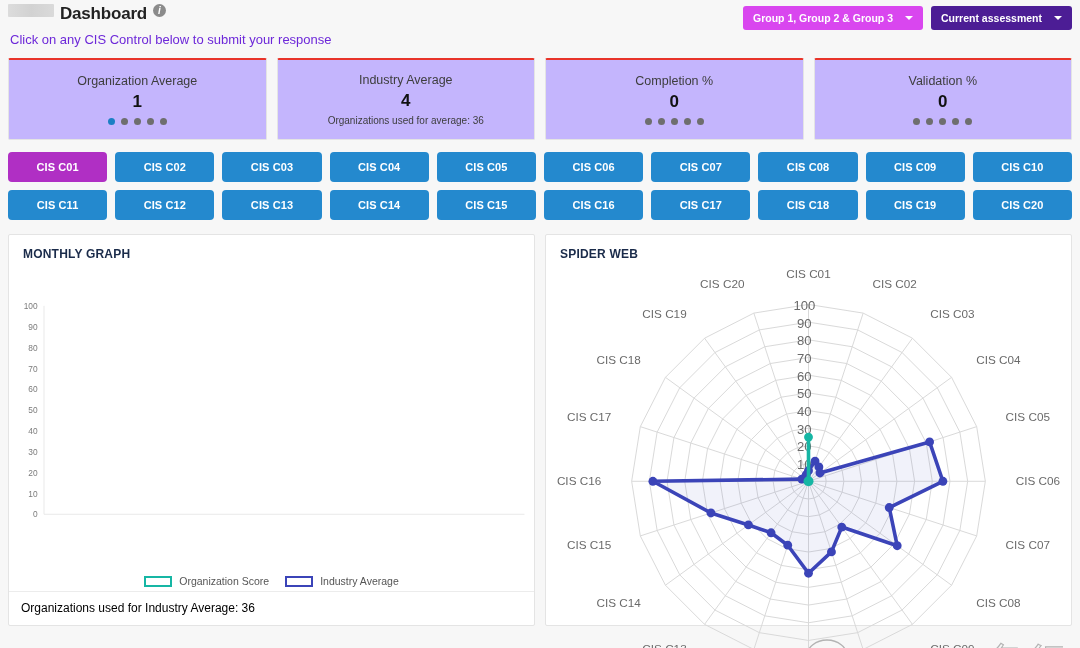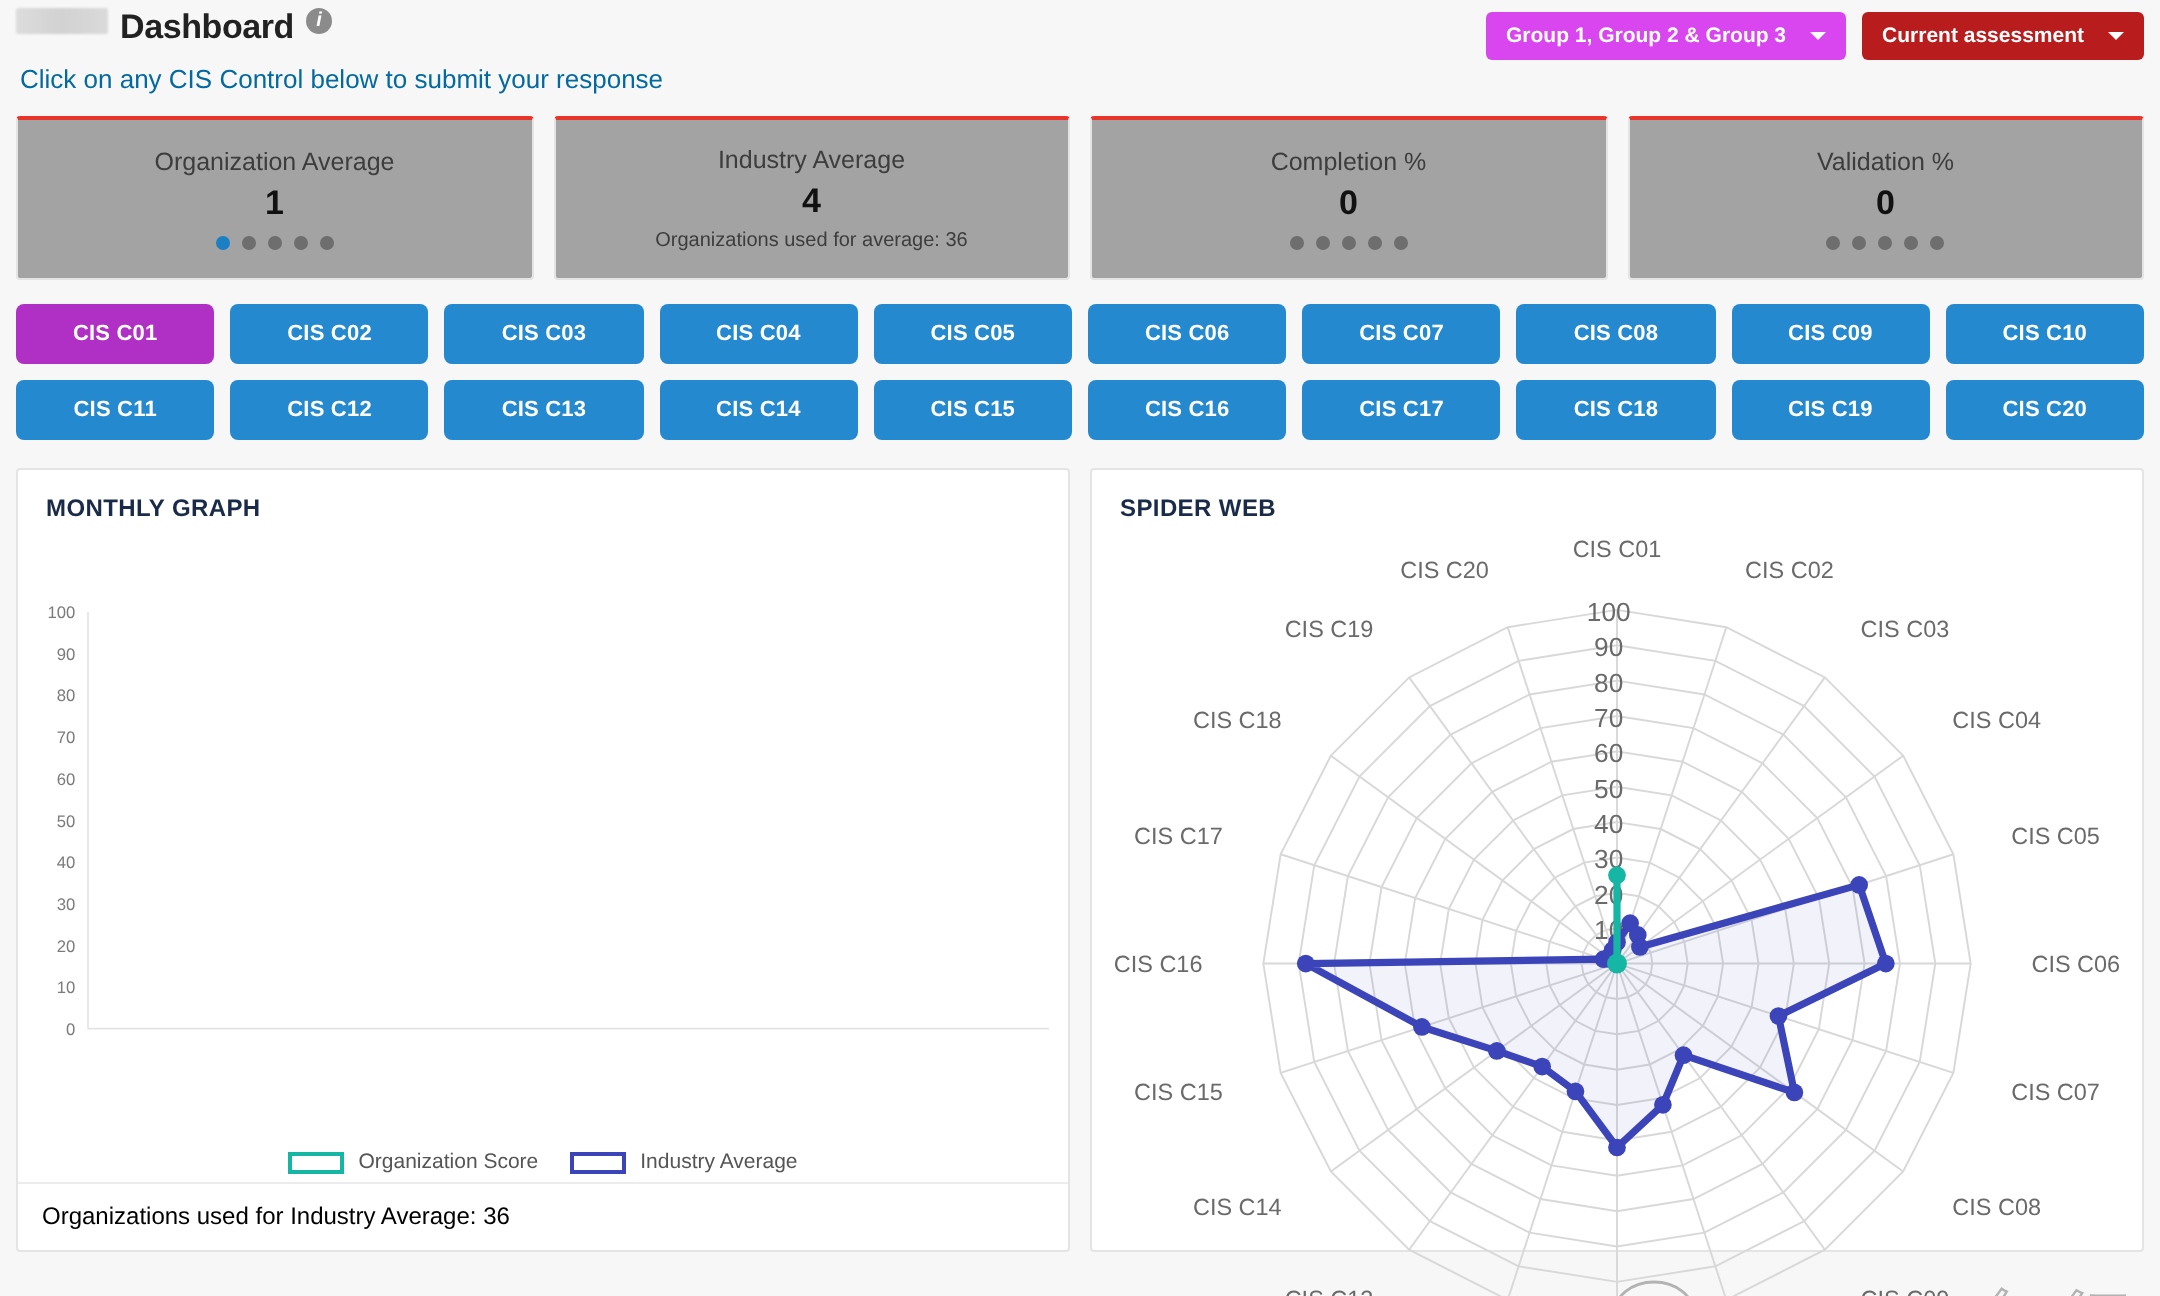--- a/index.html
+++ b/index.html
@@ -25,41 +25,41 @@
     border-radius: 1px; filter: blur(0.6px);
   }
   .page-title { font-size: 17px; font-weight: bold; color: #222; letter-spacing: -0.2px; }
   .info-icon {
     width: 13px; height: 13px; border-radius: 50%;
     background: #8b8b8b; color: #fff;
     font-size: 10px; font-weight: bold; font-style: italic;
     display: inline-flex; align-items: center; justify-content: center;
     line-height: 1;
   }
-  .subtitle { font-size: 13px; color: #0369a1; padding: 4px 0 0 2px; }
+  .subtitle { font-size: 13px; color: #6d28d9; padding: 4px 0 0 2px; }
 
   .header-btns { display: flex; gap: 8px; padding-top: 2px; }
   .hbtn {
     border: none; border-radius: 3px; color: #fff;
     font-size: 10.5px; font-weight: bold;
     padding: 6px 10px; cursor: pointer;
     display: inline-flex; align-items: center; gap: 12px;
     white-space: nowrap; font-family: inherit;
   }
   .hbtn.blue { background: #d946ef; }
-  .hbtn.green { background: #b91c1c; text-align: center; }
+  .hbtn.green { background: #4c1d95; text-align: center; }
   .caret {
     width: 0; height: 0; border-left: 4px solid transparent;
     border-right: 4px solid transparent; border-top: 4px solid #fff;
   }
 
   
   .cards { display: flex; gap: 10px; margin-top: 11px; }
   .card {
-    flex: 1; background: #a3a3a3; border: 1px solid #e4e4e4;
+    flex: 1; background: #c4b5fd; border: 1px solid #e4e4e4;
     border-top: 2px solid #e8342a; border-radius: 2px;
     height: 82px; display: flex; flex-direction: column;
     align-items: center; justify-content: center; gap: 4px;
   }
   .card-title { font-size: 12.5px; color: #3d3d3d; }
   .card-value { font-size: 17px; font-weight: bold; color: #111; }
   .dots { display: flex; gap: 6px; margin-top: 2px; }
   .dot { width: 7px; height: 7px; border-radius: 50%; background: #6e6e6e; }
   .dot.on { background: #1b7fc4; }
   .card-sub { font-size: 10px; color: #3d3d3d; }

